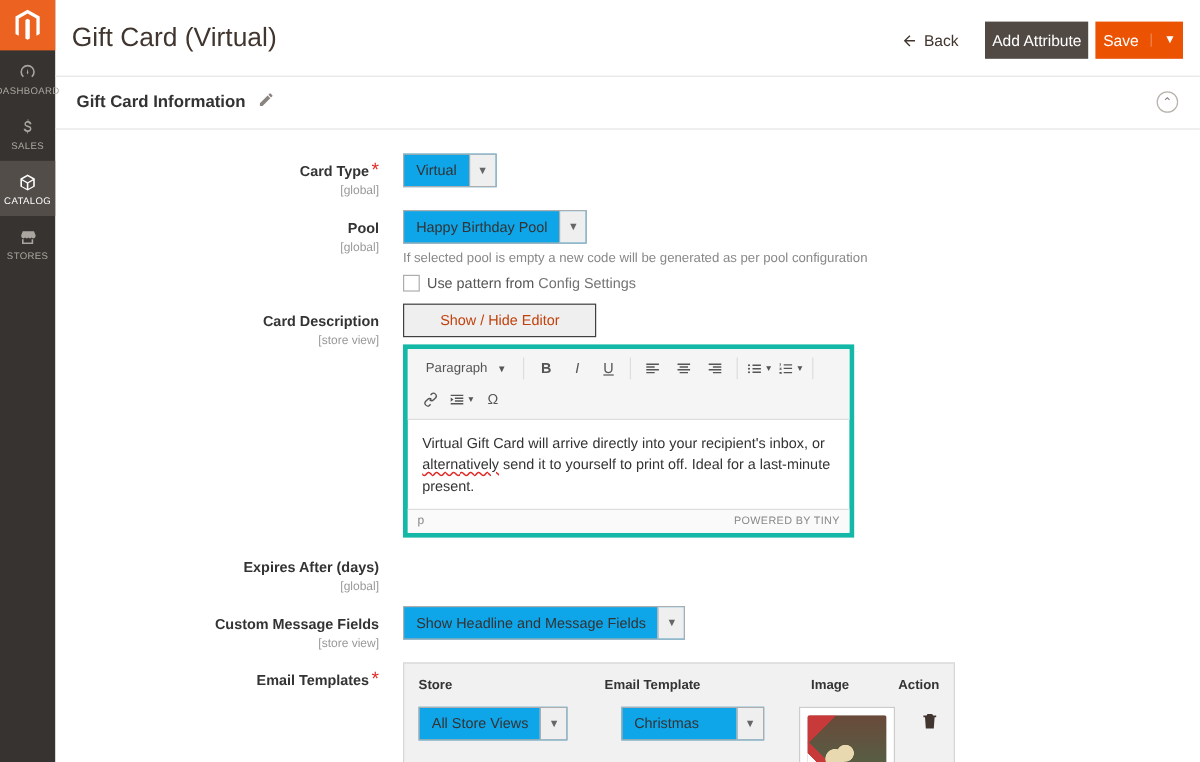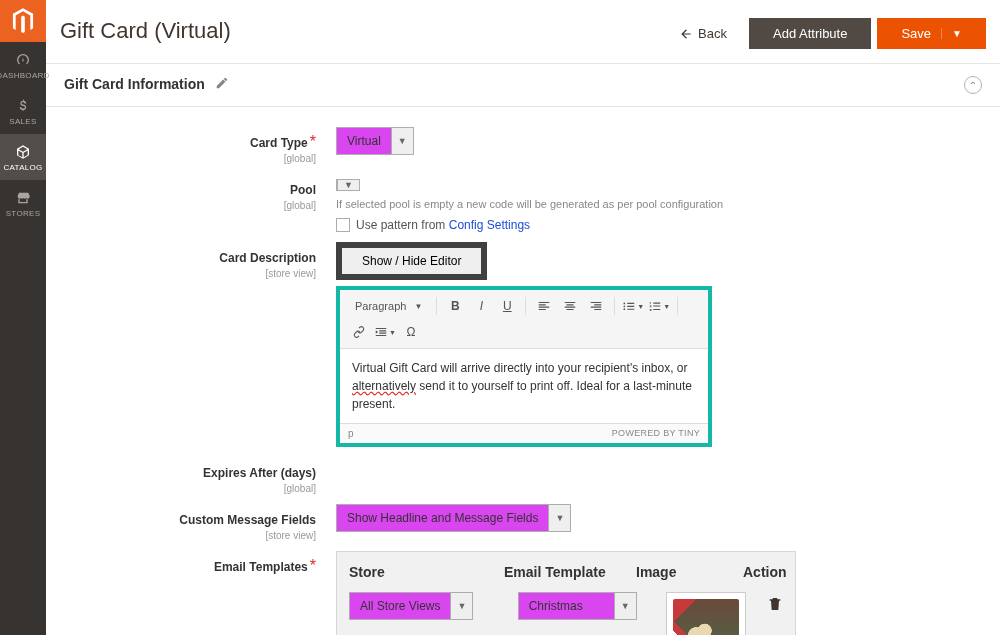--- a/index.html
+++ b/index.html
@@ -9,63 +9,63 @@
 .logo svg{width:22px;height:26px}
 .nav-item{display:flex;flex-direction:column;align-items:center;justify-content:center;padding:10px 0 8px;cursor:pointer;color:#aaa69f}
 .nav-item.active{background:#524d49;color:#fff}
 .nav-item .lbl{font-size:8px;margin-top:3px;letter-spacing:.3px}
 .nav-item svg{width:16px;height:16px;fill:currentColor}
 .main{position:absolute;left:46px;top:0;right:0;bottom:0;overflow-y:auto}
 .header{display:flex;padding:18px 14px 14px 14px;border-bottom:1px solid #e5e5e5}
 .header h1{font-size:22px;font-weight:400;color:#41362f;flex:1}
 .back{display:flex;align-items:center;color:#41362f;font-size:13px;cursor:pointer;margin-right:16px}
 .back svg{width:16px;height:14px;margin-right:4px}
-.btn{border:0;padding:8px 24px;font-size:13px;cursor:pointer;color:#fff;margin-left:6px}
+.btn{border:0;padding:8px 6px;font-size:13px;cursor:pointer;color:#fff;margin-left:6px}
 .btn-dark{background:#514943}
 .btn-save{background:#eb5202;display:inline-flex;align-items:center}
 .btn-save .txt{padding-right:10px}
 .btn-save .car{border-left:1px solid rgba(255,255,255,.3);padding-left:10px;font-size:10px}
 .section{padding:12px 18px;border-bottom:1px solid #e5e5e5;display:flex;}
 .section-title{font-size:14px;font-weight:600;color:#333}
 .pencil{margin-left:10px;color:#8a837f;cursor:pointer}
 .collapse{margin-left:auto;width:18px;height:18px;border:1px solid #b7b2ab;border-radius:50%;display:flex;align-items:center;justify-content:center;color:#8a837f;cursor:pointer;font-size:10px}
 .form-area{padding:10px 40px 30px}
 .row{display:flex;margin:10px 0}
 .lbl-col{width:250px;text-align:right;padding-right:20px;padding-top:6px}
 .lbl-col .lbl{font-size:12px;font-weight:600;color:#333}
 .lbl-col .req{color:#e02b27;margin-left:2px}
 .lbl-col .scope{font-size:10px;color:#999;display:block;margin-top:2px}
 .fld-col{flex:1;max-width:460px}
-.sel-wrap{display:inline-flex;border:1px solid #adadad;background:#d946ef}
+.sel-wrap{display:inline-flex;border:1px solid #adadad;background:#0ea5e9}
 .sel-val{padding:6px 10px;font-size:12px;color:#333;min-width:40px}
 .sel-btn{border-left:1px solid #adadad;background:#efefef;width:22px;display:flex;align-items:center;justify-content:center;cursor:pointer;font-size:9px;color:#666}
 .hint{font-size:11px;color:#888;margin-top:6px}
 .chk-row{display:flex;align-items:flex-end;margin-top:8px;font-size:12px;color:#555}
 .chk{width:14px;height:14px;border:1px solid #adadad;margin-right:6px;background:#fff}
-.link{color:#1d4ed8;cursor:pointer}
-.btn-grey{background:#efefef;border:6px solid #404040;padding:6px 20px;font-size:12px;color:#000000;cursor:pointer}
+.link{color:#737373;cursor:pointer}
+.btn-grey{background:#efefef;border:1px solid #404040;padding:6px 30px;font-size:12px;color:#c2410c;cursor:pointer}
 .editor{border:4px solid #14b8a6;margin-top:6px;width:376px}
 .tb{background:#f5f5f5;border-bottom:1px solid #ddd;padding:5px 8px;display:flex;align-items:center;gap:4px;flex-wrap:wrap}
 .tb-sel{display:flex;align-items:center;border:1px solid transparent;padding:2px 6px;font-size:11px;color:#555;cursor:pointer}
 .tb-sel .car{margin-left:8px;font-size:8px}
 .tb-btn{width:22px;height:22px;display:flex;align-items:center;justify-content:center;cursor:pointer;color:#555;font-size:12px}
 .tb-btn.bold{font-weight:bold}
 .tb-btn.ital{font-style:italic}
 .tb-btn.und{text-decoration:underline}
 .tb-sep{width:1px;height:18px;background:#ddd;margin:0 3px}
 .ed-body{padding:10px 12px;font-size:12px;color:#333;min-height:60px;line-height:1.5}
 .ed-body .wavy{text-decoration:underline wavy #e02b27}
 .ed-foot{display:flex;padding:4px 8px;border-top:1px solid #ddd;background:#fafafa;font-size:10px;color:#888}
 .ed-foot .r{margin-left:auto;font-size:9px;letter-spacing:.3px}
 input.txt-in{border:1px solid #adadad;padding:6px 10px;font-size:13px;width:460px;color:#333}
 .wide-sel .sel-val{min-width:150px}
 .tbl-panel{border:1px solid #d6d6d6;background:#f1f1f1;width:460px;padding:12px}
-.tbl-head{display:flex;font-size:14px;font-weight:600;color:#333;margin-bottom:12px}
+.tbl-head{display:flex;font-size:11px;font-weight:600;color:#333;margin-bottom:12px}
 .tbl-head>div:nth-child(1){width:155px}
-.tbl-head>div:nth-child(2){width:132px}
+.tbl-head>div:nth-child(2){width:172px}
 .tbl-head>div:nth-child(3){flex:1}
 .tbl-head>div:nth-child(4){width:40px;text-align:right}
 .tbl-row{display:flex;align-items:flex-start}
 .tbl-row>div:nth-child(1){width:182px}
 .tbl-row>div:nth-child(2){width:160px}
 .tbl-row>div:nth-child(3){flex:1}
 .tbl-row>div:nth-child(4){width:40px;text-align:right;padding-top:4px}
 .thumb{width:80px;height:80px;border:1px solid #ccc;background:#fff;position:relative;overflow:hidden}
 .thumb-img{position:absolute;inset:6px;border-radius:2px;background:
  radial-gradient(circle at 35% 55%,#e8d9b0 0 14%,transparent 15%),
@@ -153,20 +153,21 @@
       </div>
     </div>
 
     <div class="row">
       <div class="lbl-col">
         <span class="lbl">Pool</span>
         <span class="scope">[global]</span>
       </div>
       <div class="fld-col">
         <div class="sel-wrap">
+          <span class="sel-val" style="min-width:100px">Happy Birthday Pool</span>
           <span class="sel-btn">▼</span>
         </div>
         <div class="hint">If selected pool is empty a new code will be generated as per pool configuration</div>
         <div class="chk-row">
           <span class="chk"></span>
           <span>Use pattern from</span>&nbsp;
           <span class="link">Config Settings</span>
         </div>
       </div>
     </div>

